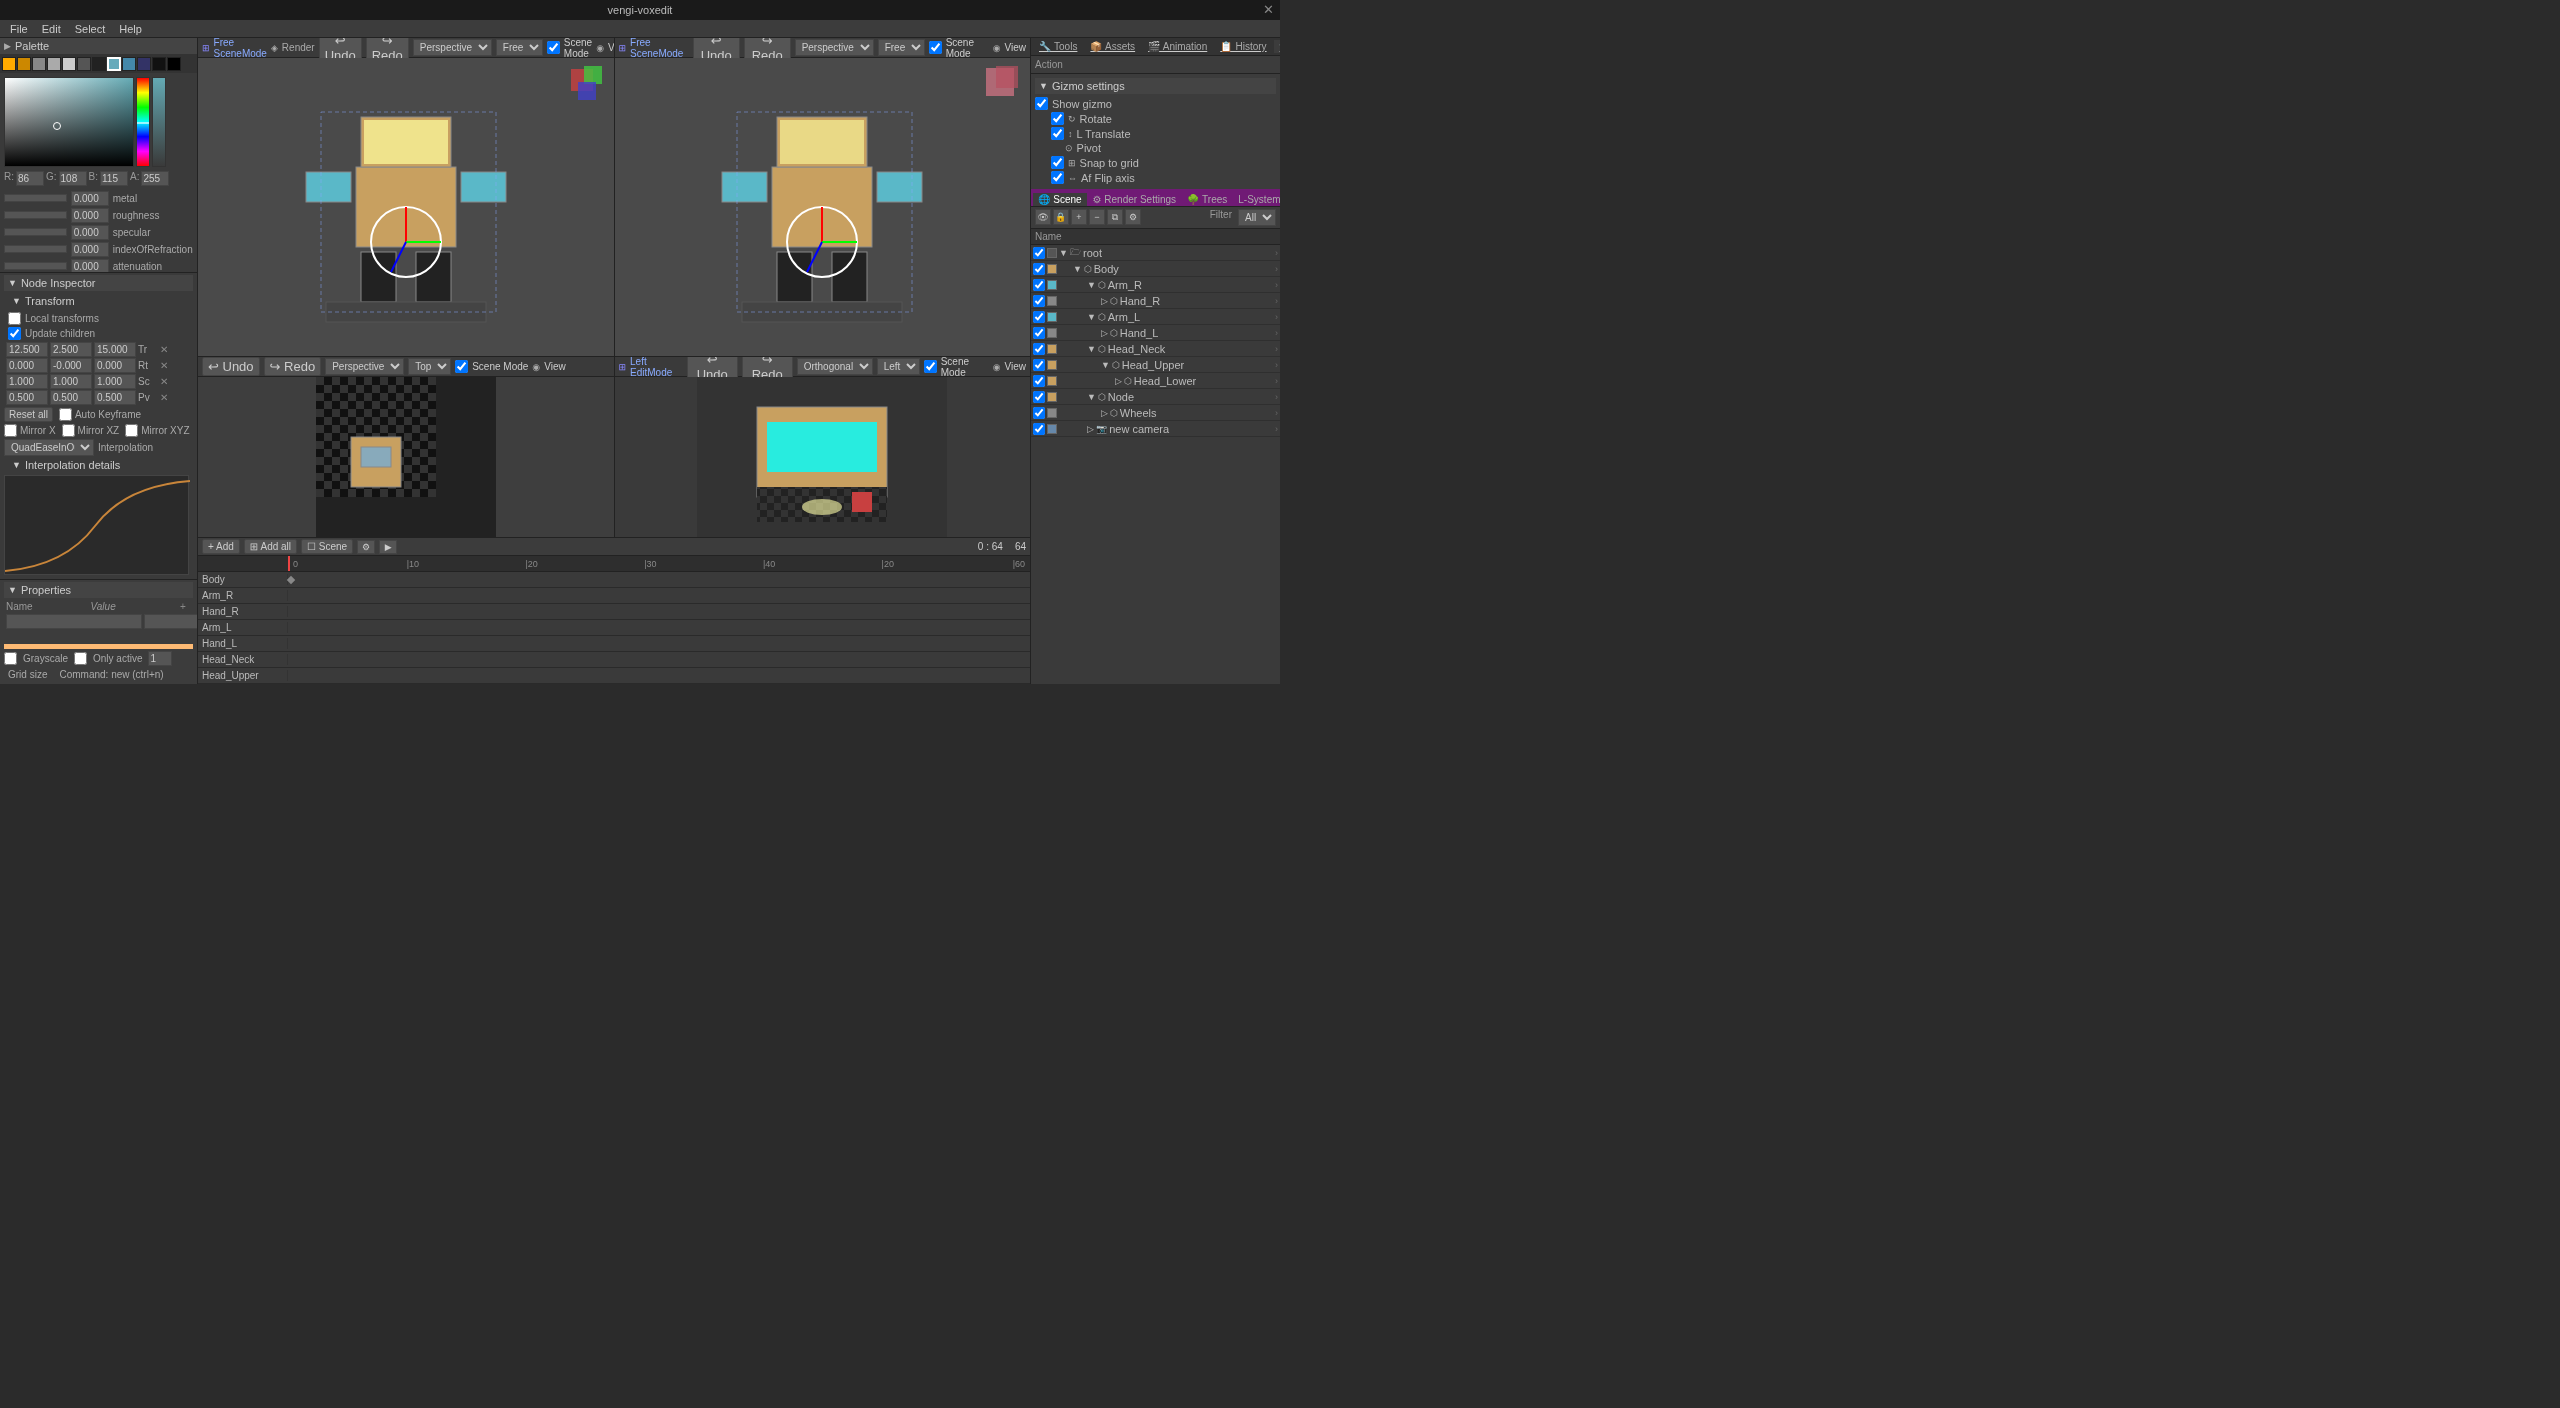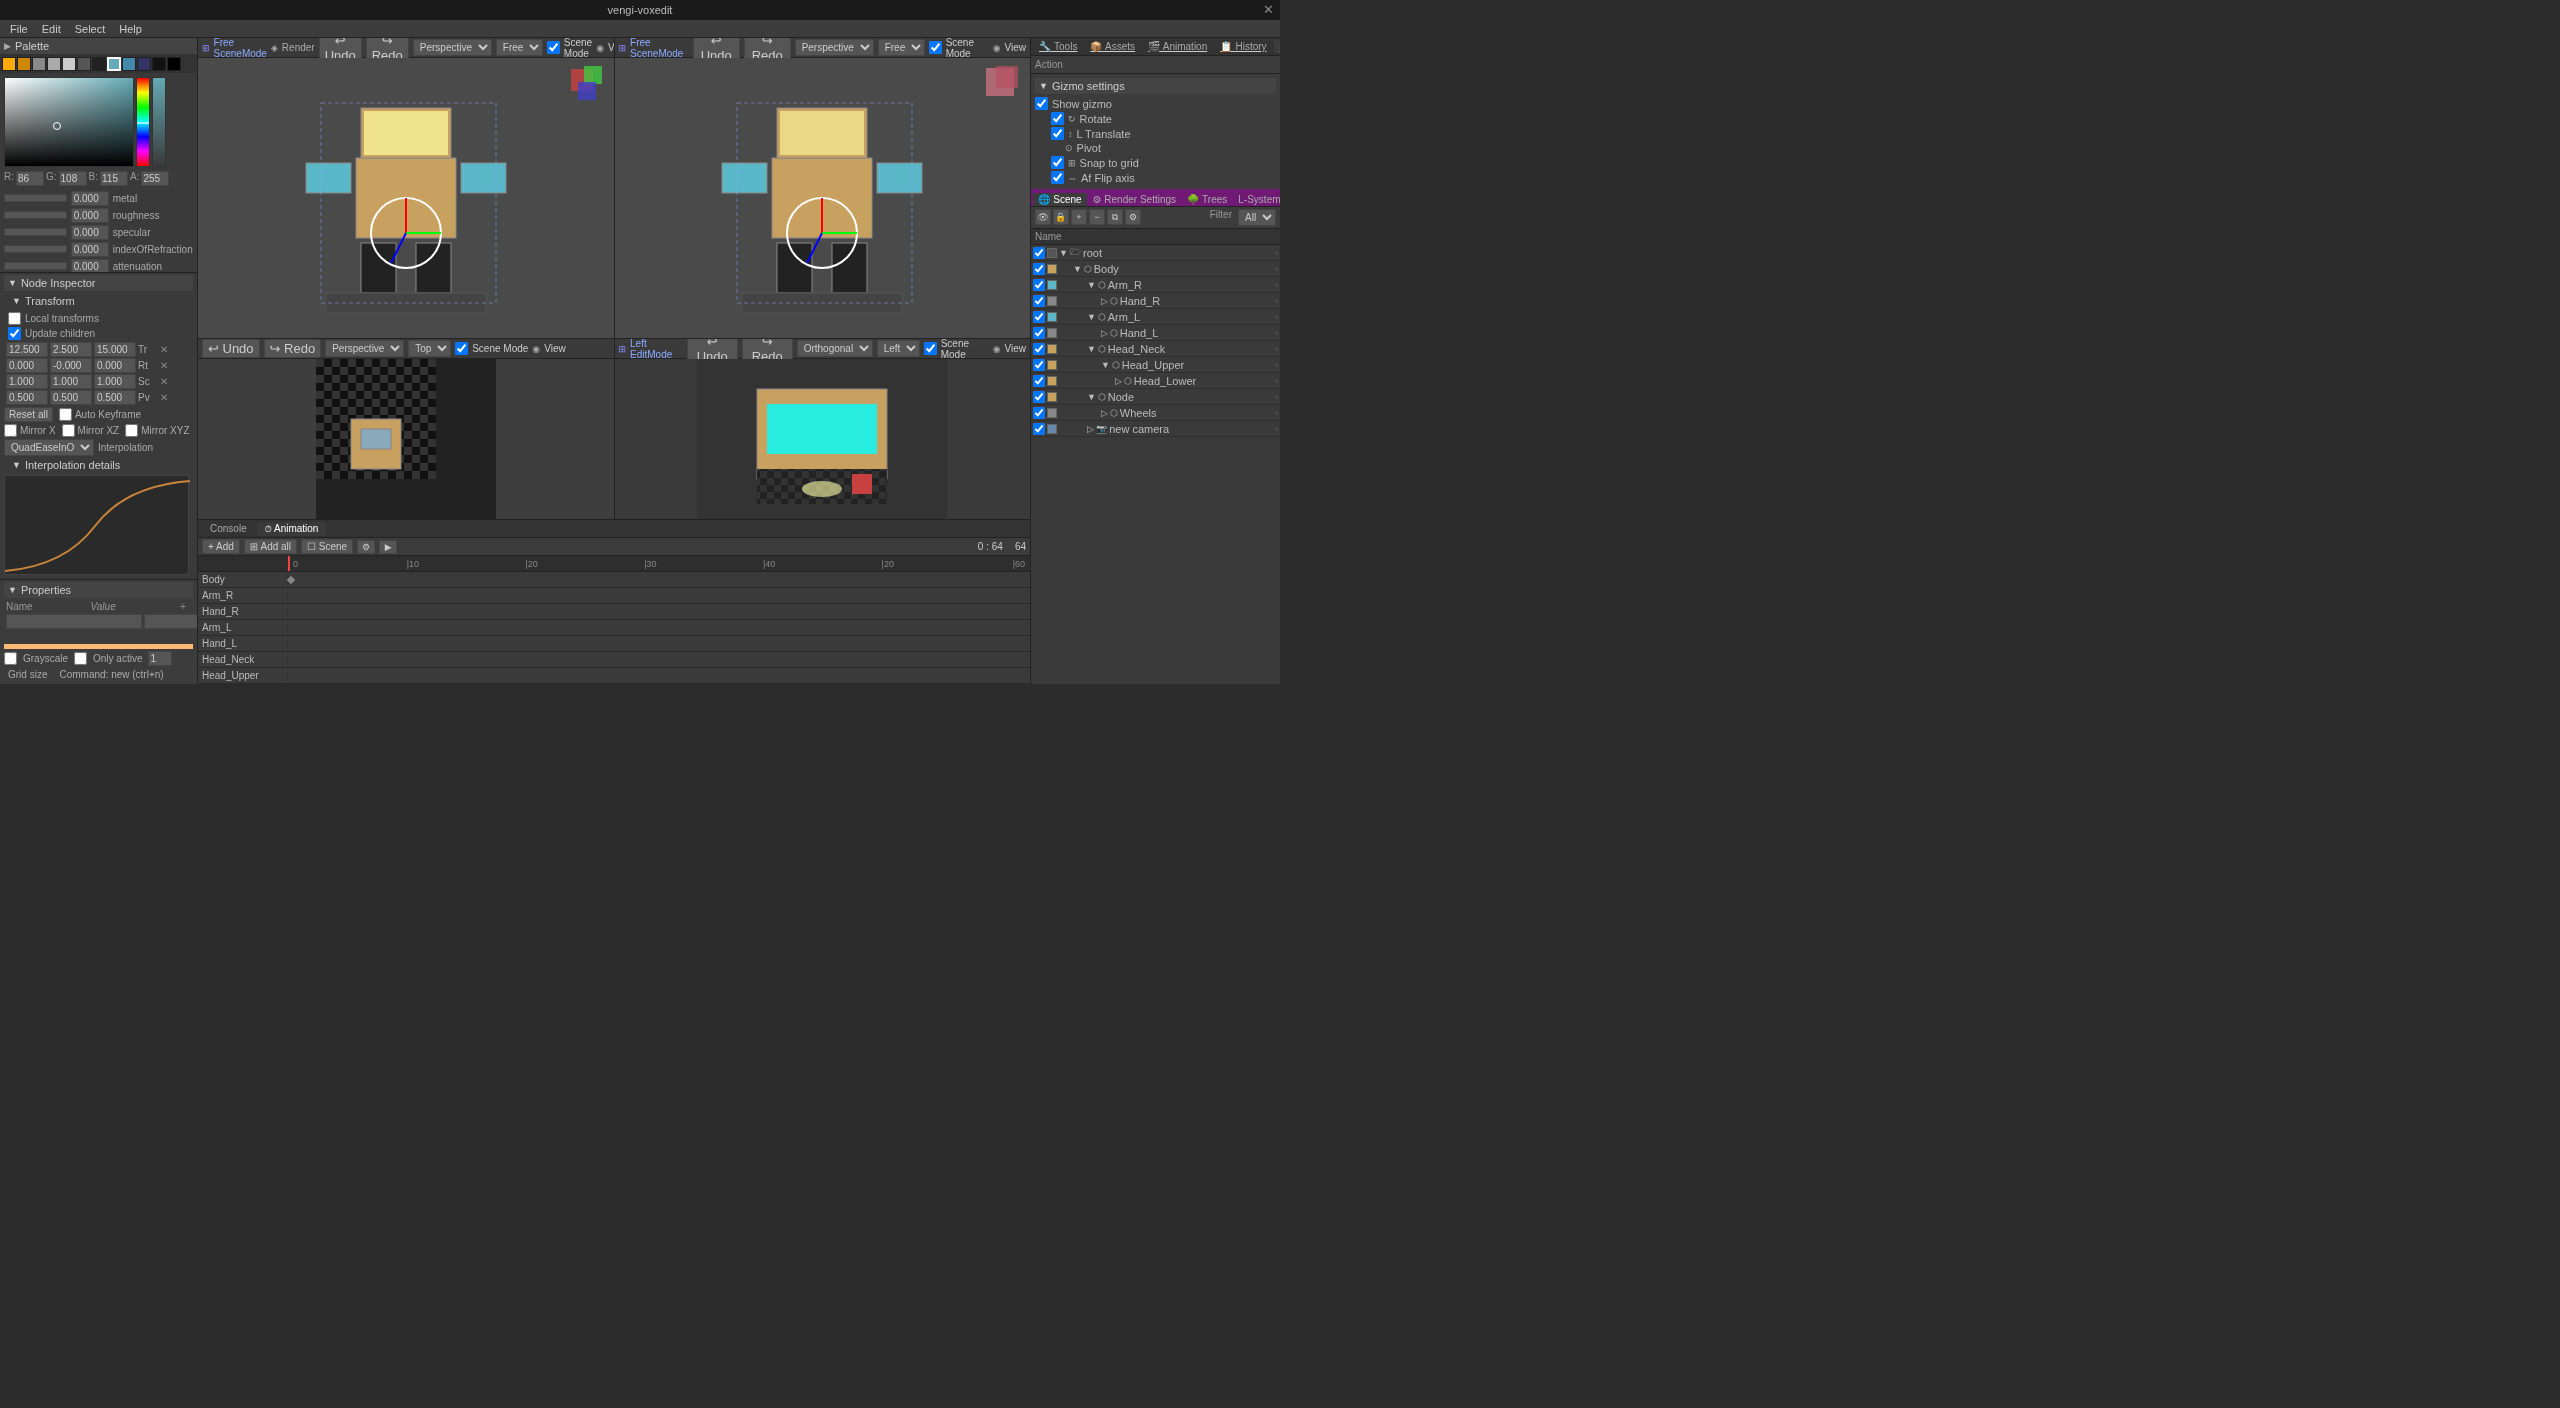--- a/index.html
+++ b/index.html
@@ -915,26 +915,20 @@
 
             <ellipse cx="125" cy="130" rx="20" ry="8" fill="#ffffaa" opacity="0.6"></ellipse>
             <rect x="155" y="115" width="20" height="20" fill="#c84040"></rect>
           </svg>
         </div>
       </div>
 
     </div>
 
     <div id="timeline-area">
-      <div class="timeline-tabs">
-        <div class="tab-btn">Console</div>
-        <div class="tab-btn active">
-          <span style="font-size:9px;">⏱</span> Animation
-        </div>
-      </div>
       <div class="timeline-toolbar">
         <button class="tl-btn">+ Add</button>
         <button class="tl-btn">⊞ Add all</button>
         <button class="tl-btn">☐ Scene</button>
         <span style="width:18px;height:14px;background:#555;border:1px solid #444;display:inline-flex;align-items:center;justify-content:center;cursor:pointer;font-size:9px;">⚙</span>
         <span style="width:18px;height:14px;background:#555;border:1px solid #444;display:inline-flex;align-items:center;justify-content:center;cursor:pointer;font-size:9px;">▶</span>
         <span class="tl-pos">0 : 64</span>
         <span class="tl-total">64</span>
       </div>
       <div class="timeline-track-area">

